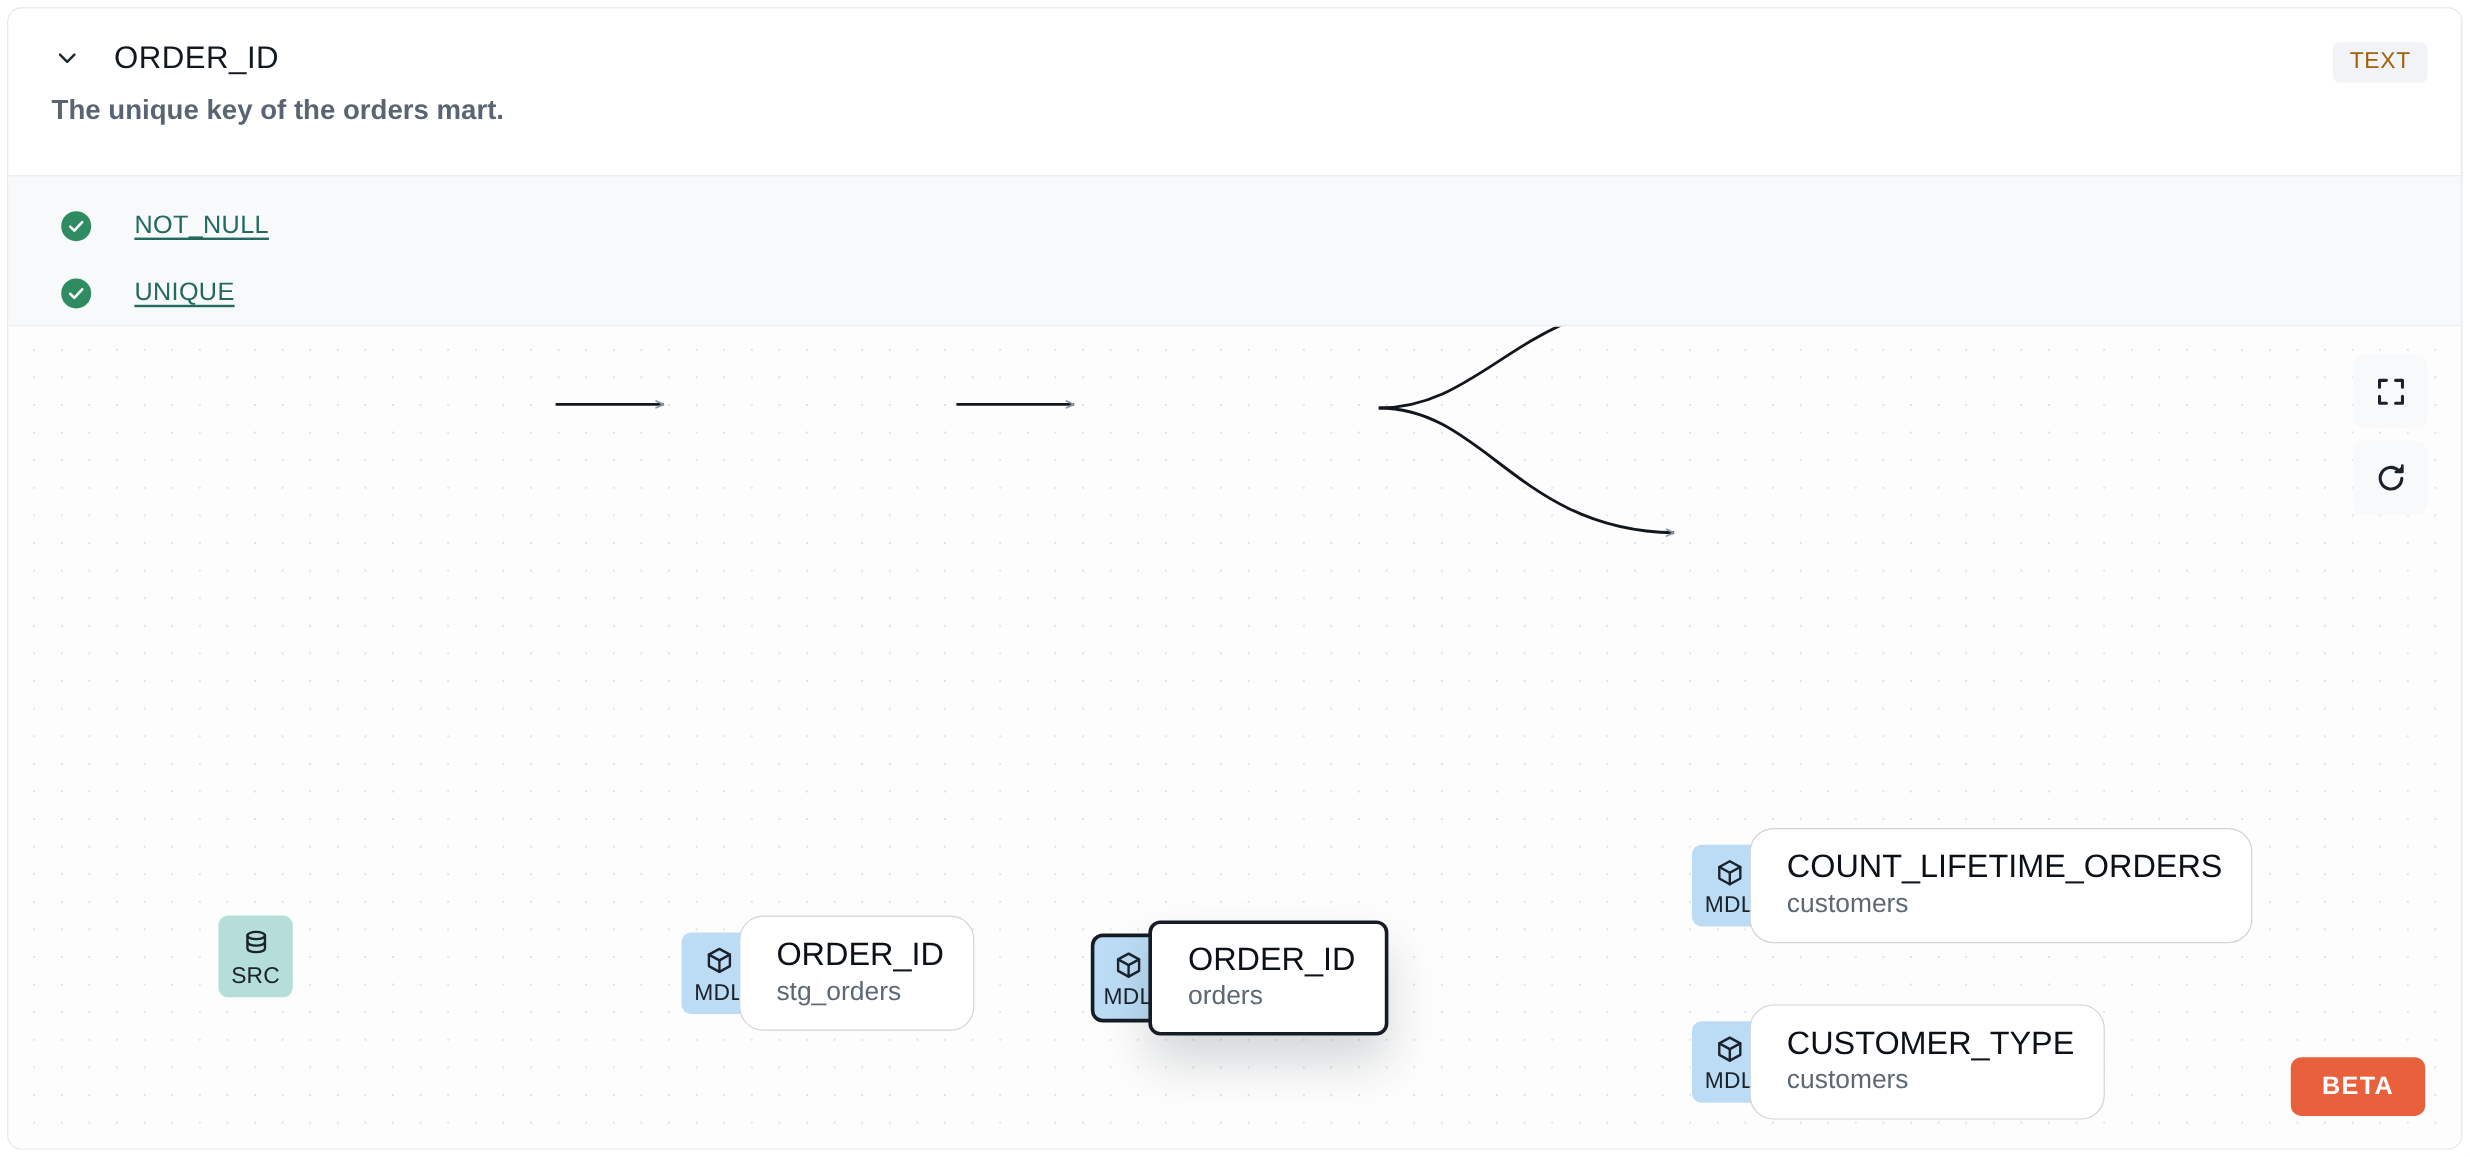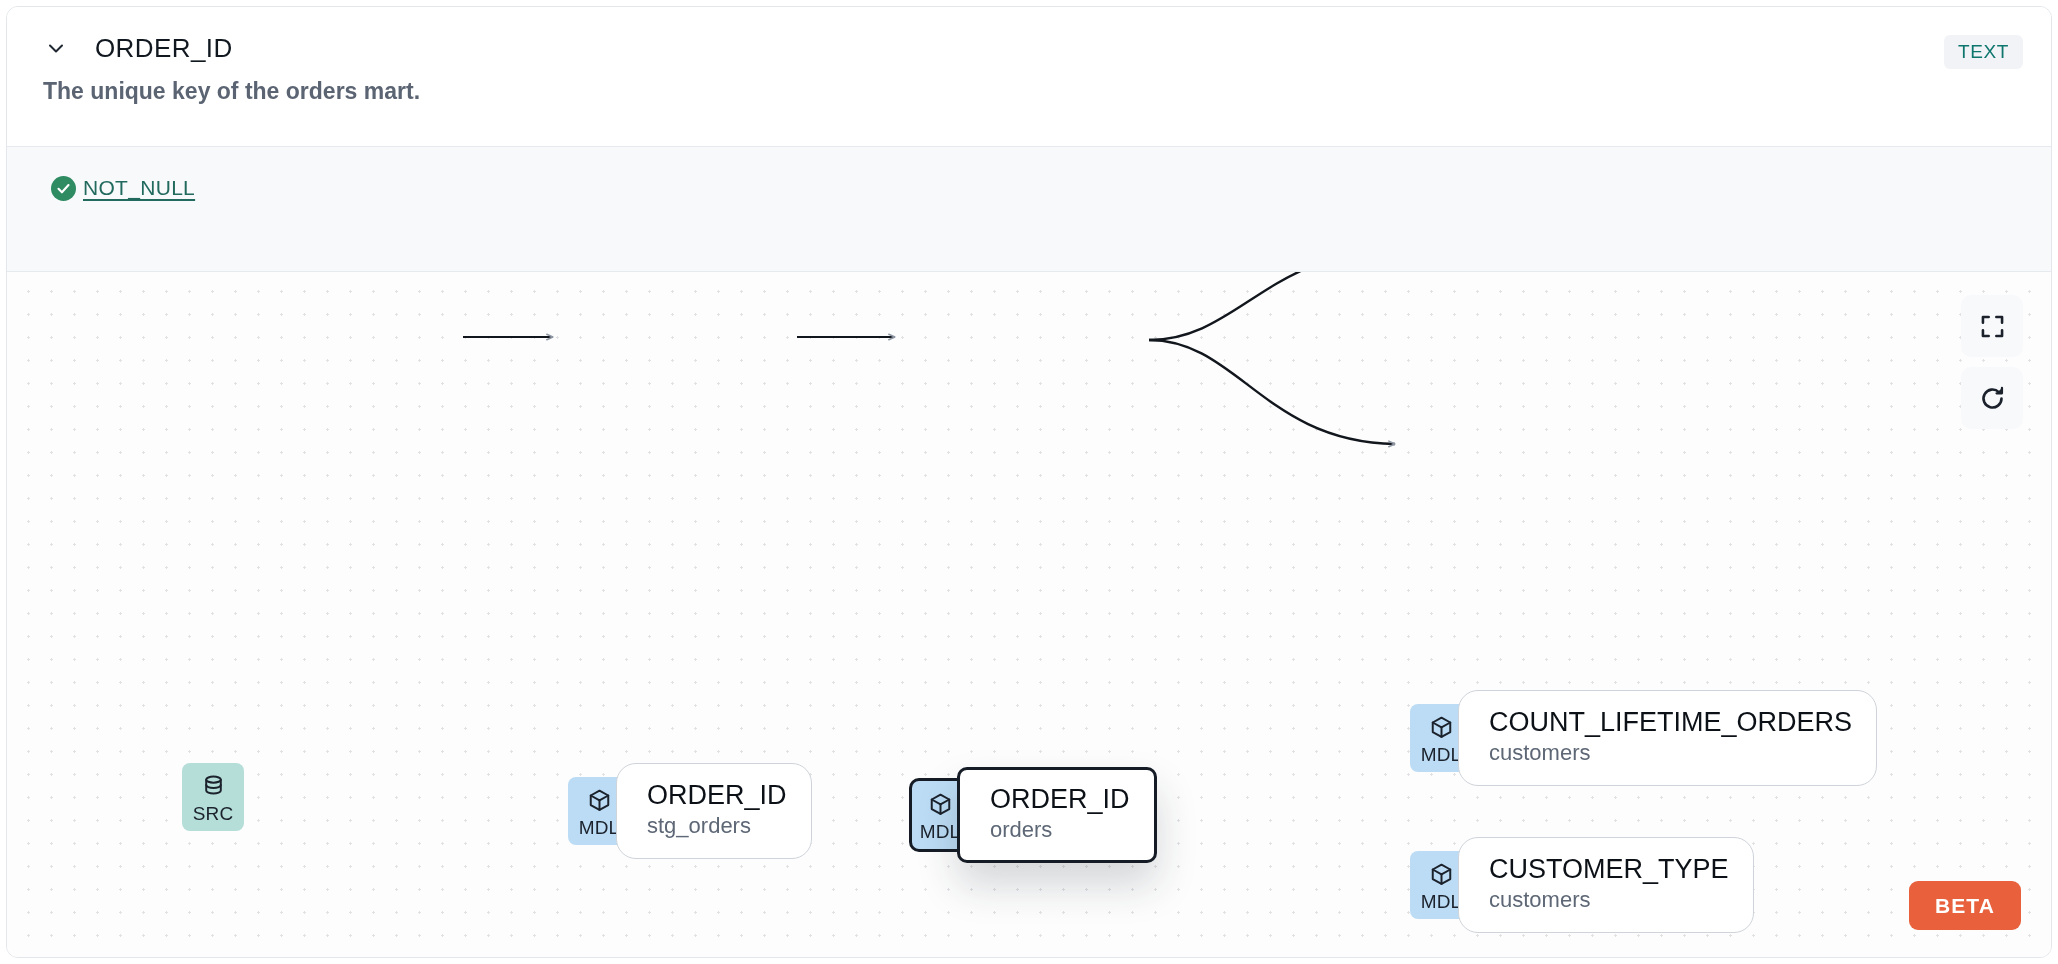--- a/index.html
+++ b/index.html
@@ -58,21 +58,21 @@
     color: #111820;
     font-weight: 400;
     white-space: nowrap;
   }
 
   .type-badge {
     position: absolute;
     right: 28px;
     top: 28px;
     background: #f1f3f6;
-    color: #0f766e;
+    color: #a16207;
     font-size: 19px;
     letter-spacing: 0.6px;
     padding: 7px 14px 8px;
     border-radius: 6px;
     line-height: 1;
   }
 
   .description {
     padding: 14px 0 0 36px;
     font-size: 23px;
@@ -103,21 +103,21 @@
     border-radius: 50%;
     background: #2e8b62;
     display: flex;
     align-items: center;
     justify-content: center;
     flex: 0 0 auto;
   }
   .check-icon svg { display: block; }
 
   .test-link {
-    margin-left: 7px;
+    margin-left: 36px;
     font-size: 21px;
     color: #226a5e;
     text-decoration: underline;
     text-underline-offset: 4px;
     letter-spacing: 0.3px;
     cursor: pointer;
   }
 
   
   .canvas {
@@ -291,20 +291,28 @@
 
     <div class="test-row">
       <span class="check-icon">
         <svg width="15" height="15" viewBox="0 0 24 24" fill="none" stroke="#ffffff" stroke-width="3.4" stroke-linecap="round" stroke-linejoin="round">
           <polyline points="4 12.5 9.5 18 20 6.5"></polyline>
         </svg>
       </span>
       <span class="test-link">NOT_NULL</span>
     </div>
 
+    <div class="test-row">
+      <span class="check-icon">
+        <svg width="15" height="15" viewBox="0 0 24 24" fill="none" stroke="#ffffff" stroke-width="3.4" stroke-linecap="round" stroke-linejoin="round">
+          <polyline points="4 12.5 9.5 18 20 6.5"></polyline>
+        </svg>
+      </span>
+      <span class="test-link">UNIQUE</span>
+    </div>
 
   </div>
 
   <div class="canvas">
 
     <svg class="edges" viewBox="0 0 2044 686" preserveAspectRatio="none">
       <defs>
         <marker id="arrowhead" markerWidth="10" markerHeight="10" refX="7.4" refY="4" orient="auto" markerUnits="userSpaceOnUse">
           <path d="M 1.2 1.2 L 7.2 4 L 1.2 6.8" fill="none" stroke="#8f98a4" stroke-width="1.5" stroke-linecap="round" stroke-linejoin="round"></path>
         </marker>

